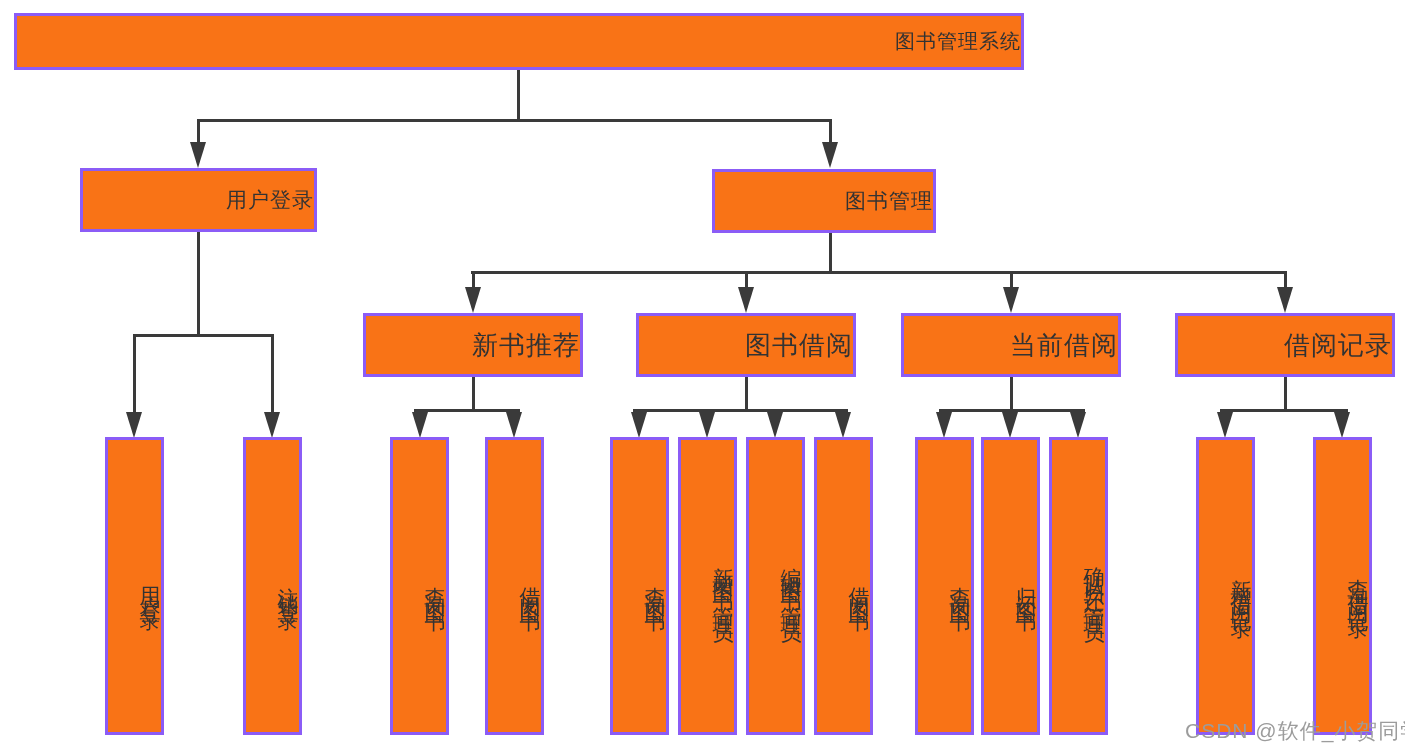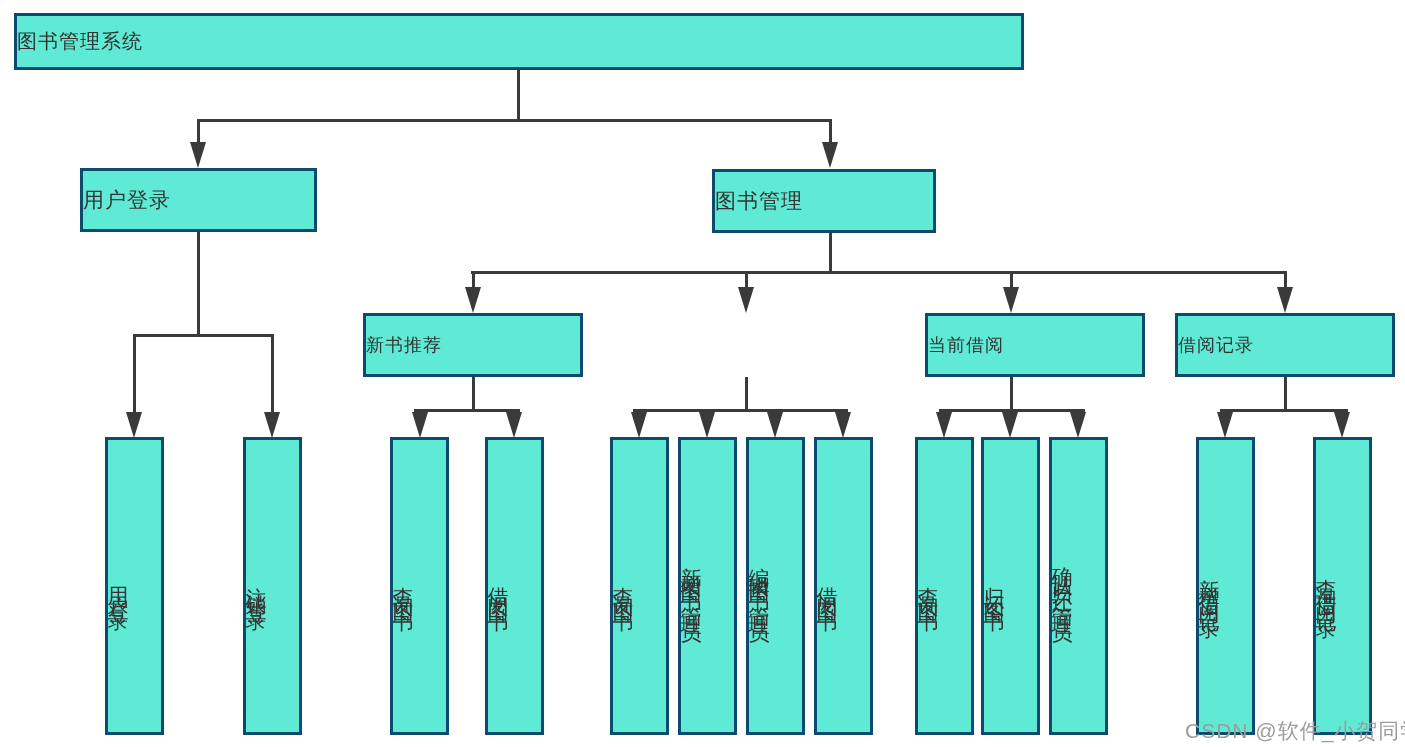--- a/index.html
+++ b/index.html
@@ -2,29 +2,29 @@
 <html><head>
 <meta charset="utf-8">
 <style>
   html,body{margin:0;padding:0;background:#ffffff;}
   #canvas{
     position:relative;width:1405px;height:747px;background:#ffffff;
     font-family:"Liberation Sans","DejaVu Sans",sans-serif;color:#333333;
     overflow:hidden;
   }
   .box{
-    position:absolute;box-sizing:border-box;border:3px solid #0c4a6e;
-    background:#5eead4;display:flex;align-items:center;justify-content:flex-start;
+    position:absolute;box-sizing:border-box;border:3px solid #8b5cf6;
+    background:#f97316;display:flex;align-items:center;justify-content:flex-end;
     text-align:center;
   }
   .root{left:14px;top:13px;width:1010px;height:57px;font-size:20px;letter-spacing:1px;}
   .l1{height:64px;font-size:21px;letter-spacing:1px;}
   .l1a{left:80px;top:168px;width:237px;}
   .l1b{left:712px;top:169px;width:224px;}
-  .l2{top:313px;height:64px;width:220px;font-size:18px;letter-spacing:1px;}
+  .l2{top:313px;height:64px;width:220px;font-size:26px;letter-spacing:1px;}
   .leaf{
     top:437px;width:59px;height:298px;
   }
   .leaf span{
     writing-mode:vertical-rl;text-orientation:mixed;
     font-size:21px;letter-spacing:8px;line-height:1;display:block;
   }
   .ln{position:absolute;background:#3a3a3a;}
   .arr{
     position:absolute;width:0;height:0;
@@ -95,21 +95,24 @@
   <div class="box l1 l1a">
     <span>用户登录</span>
   </div>
   <div class="box l1 l1b">
     <span>图书管理</span>
   </div>
 
   <div class="box l2" style="left:363px;">
     <span>新书推荐</span>
   </div>
-  <div class="box l2" style="left:925px;">
+  <div class="box l2" style="left:636px;">
+    <span>图书借阅</span>
+  </div>
+  <div class="box l2" style="left:901px;">
     <span>当前借阅</span>
   </div>
   <div class="box l2" style="left:1175px;">
     <span>借阅记录</span>
   </div>
 
   <div class="box leaf" style="left:105px;">
     <span>用户登录</span>
   </div>
   <div class="box leaf" style="left:243px;">

